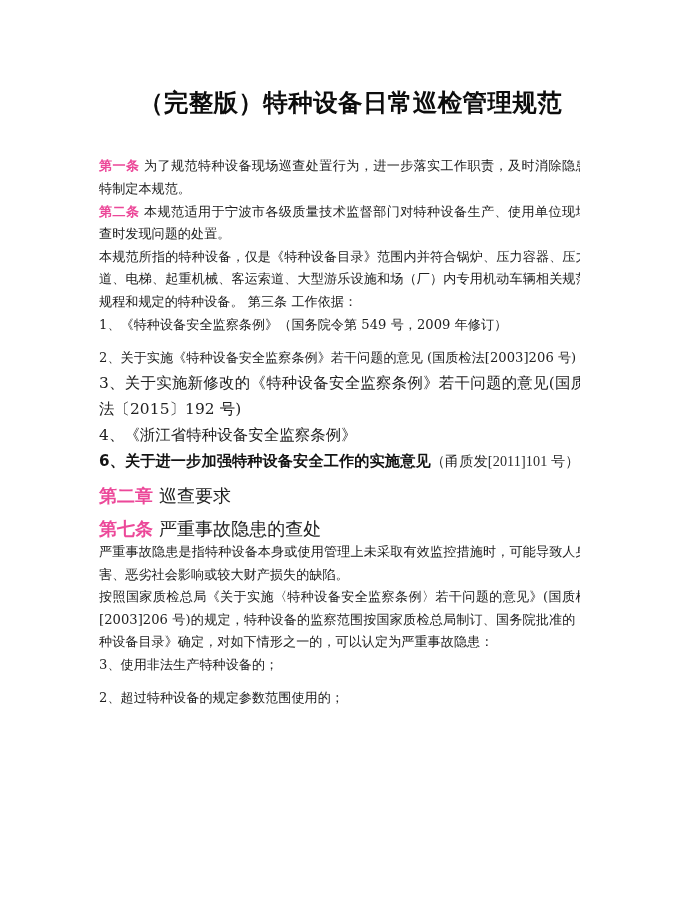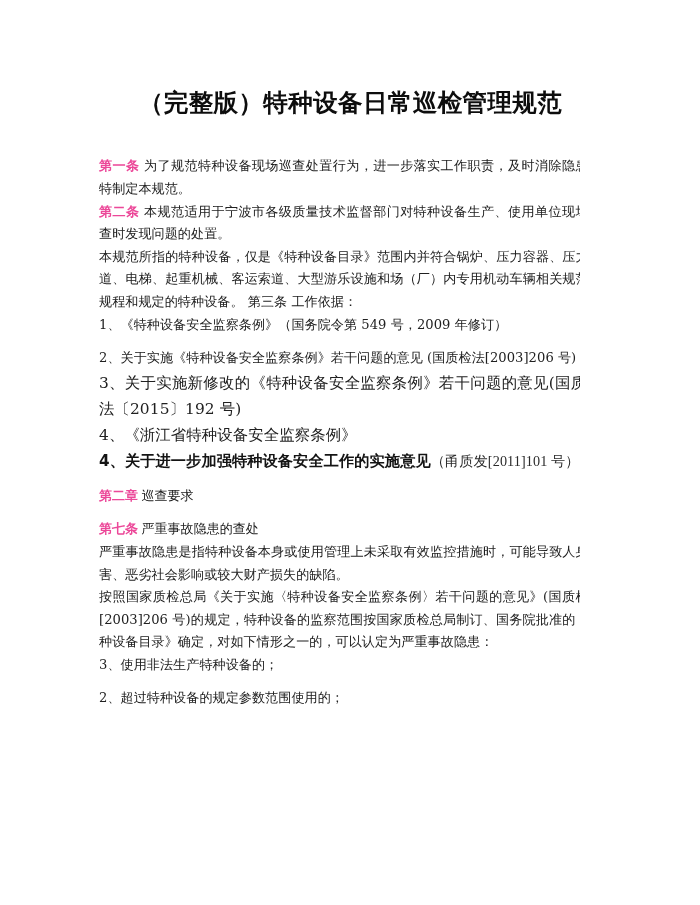--- a/index.html
+++ b/index.html
@@ -84,23 +84,22 @@
     font-weight: normal;
     font-size: 14.2px;
     color: #2a2a2a;
   }
   
   .para.med {
     font-size: 14.4px;
     line-height: 24.5px;
   }
   .para.sub {
-    font-size: 13px;
+    font-size: 18px;
     line-height: 22.6px;
-    font-family: Liberation Serif, serif;
   }
 </style>
 </head>
 <body>
 
 <div class="page">
   <div class="content">
 
     <h1 class="doc-title">（完整版）特种设备日常巡检管理规范</h1>
 
@@ -111,21 +110,21 @@
     <p class="para gap">本规范所指的特种设备，仅是《特种设备目录》范围内并符合锅炉、压力容器、压力管道、电梯、起重机械、客运索道、大型游乐设施和场（厂）内专用机动车辆相关规范、规程和规定的特种设备。 第三条 工作依据：</p>
 
     <p class="para gap">1、《特种设备安全监察条例》（国务院令第 549 号，2009 年修订）</p>
 
     <p class="para gap-sm">2、关于实施《特种设备安全监察条例》若干问题的意见 (国质检法[2003]206 号)</p>
 
     <p class="para big gap">3、关于实施新修改的《特种设备安全监察条例》若干问题的意见(国质检法〔2015〕192 号)</p>
 
     <p class="para big4 gap">4、《浙江省特种设备安全监察条例》</p>
 
-    <p class="para hei gap"><span>4、关于进一步加强特种设备安全工作的实施意见</span><span class="tail">（甬质发[2011]101 号）</span></p>
+    <p class="para hei gap"><span>6、关于进一步加强特种设备安全工作的实施意见</span><span class="tail">（甬质发[2011]101 号）</span></p>
 
 
     <p class="para sub gap-sm"><span class="lead">第二章</span> <span>巡查要求</span></p>
 
     <p class="para sub gap-sm"><span class="lead">第七条</span> <span>严重事故隐患的查处</span></p>
 
     <p class="para gap">严重事故隐患是指特种设备本身或使用管理上未采取有效监控措施时，可能导致人身伤害、恶劣社会影响或较大财产损失的缺陷。</p>
 
     <p class="para gap">按照国家质检总局《关于实施〈特种设备安全监察条例〉若干问题的意见》(国质检法[2003]206 号)的规定，特种设备的监察范围按国家质检总局制订、国务院批准的《特种设备目录》确定，对如下情形之一的，可以认定为严重事故隐患：</p>
 

